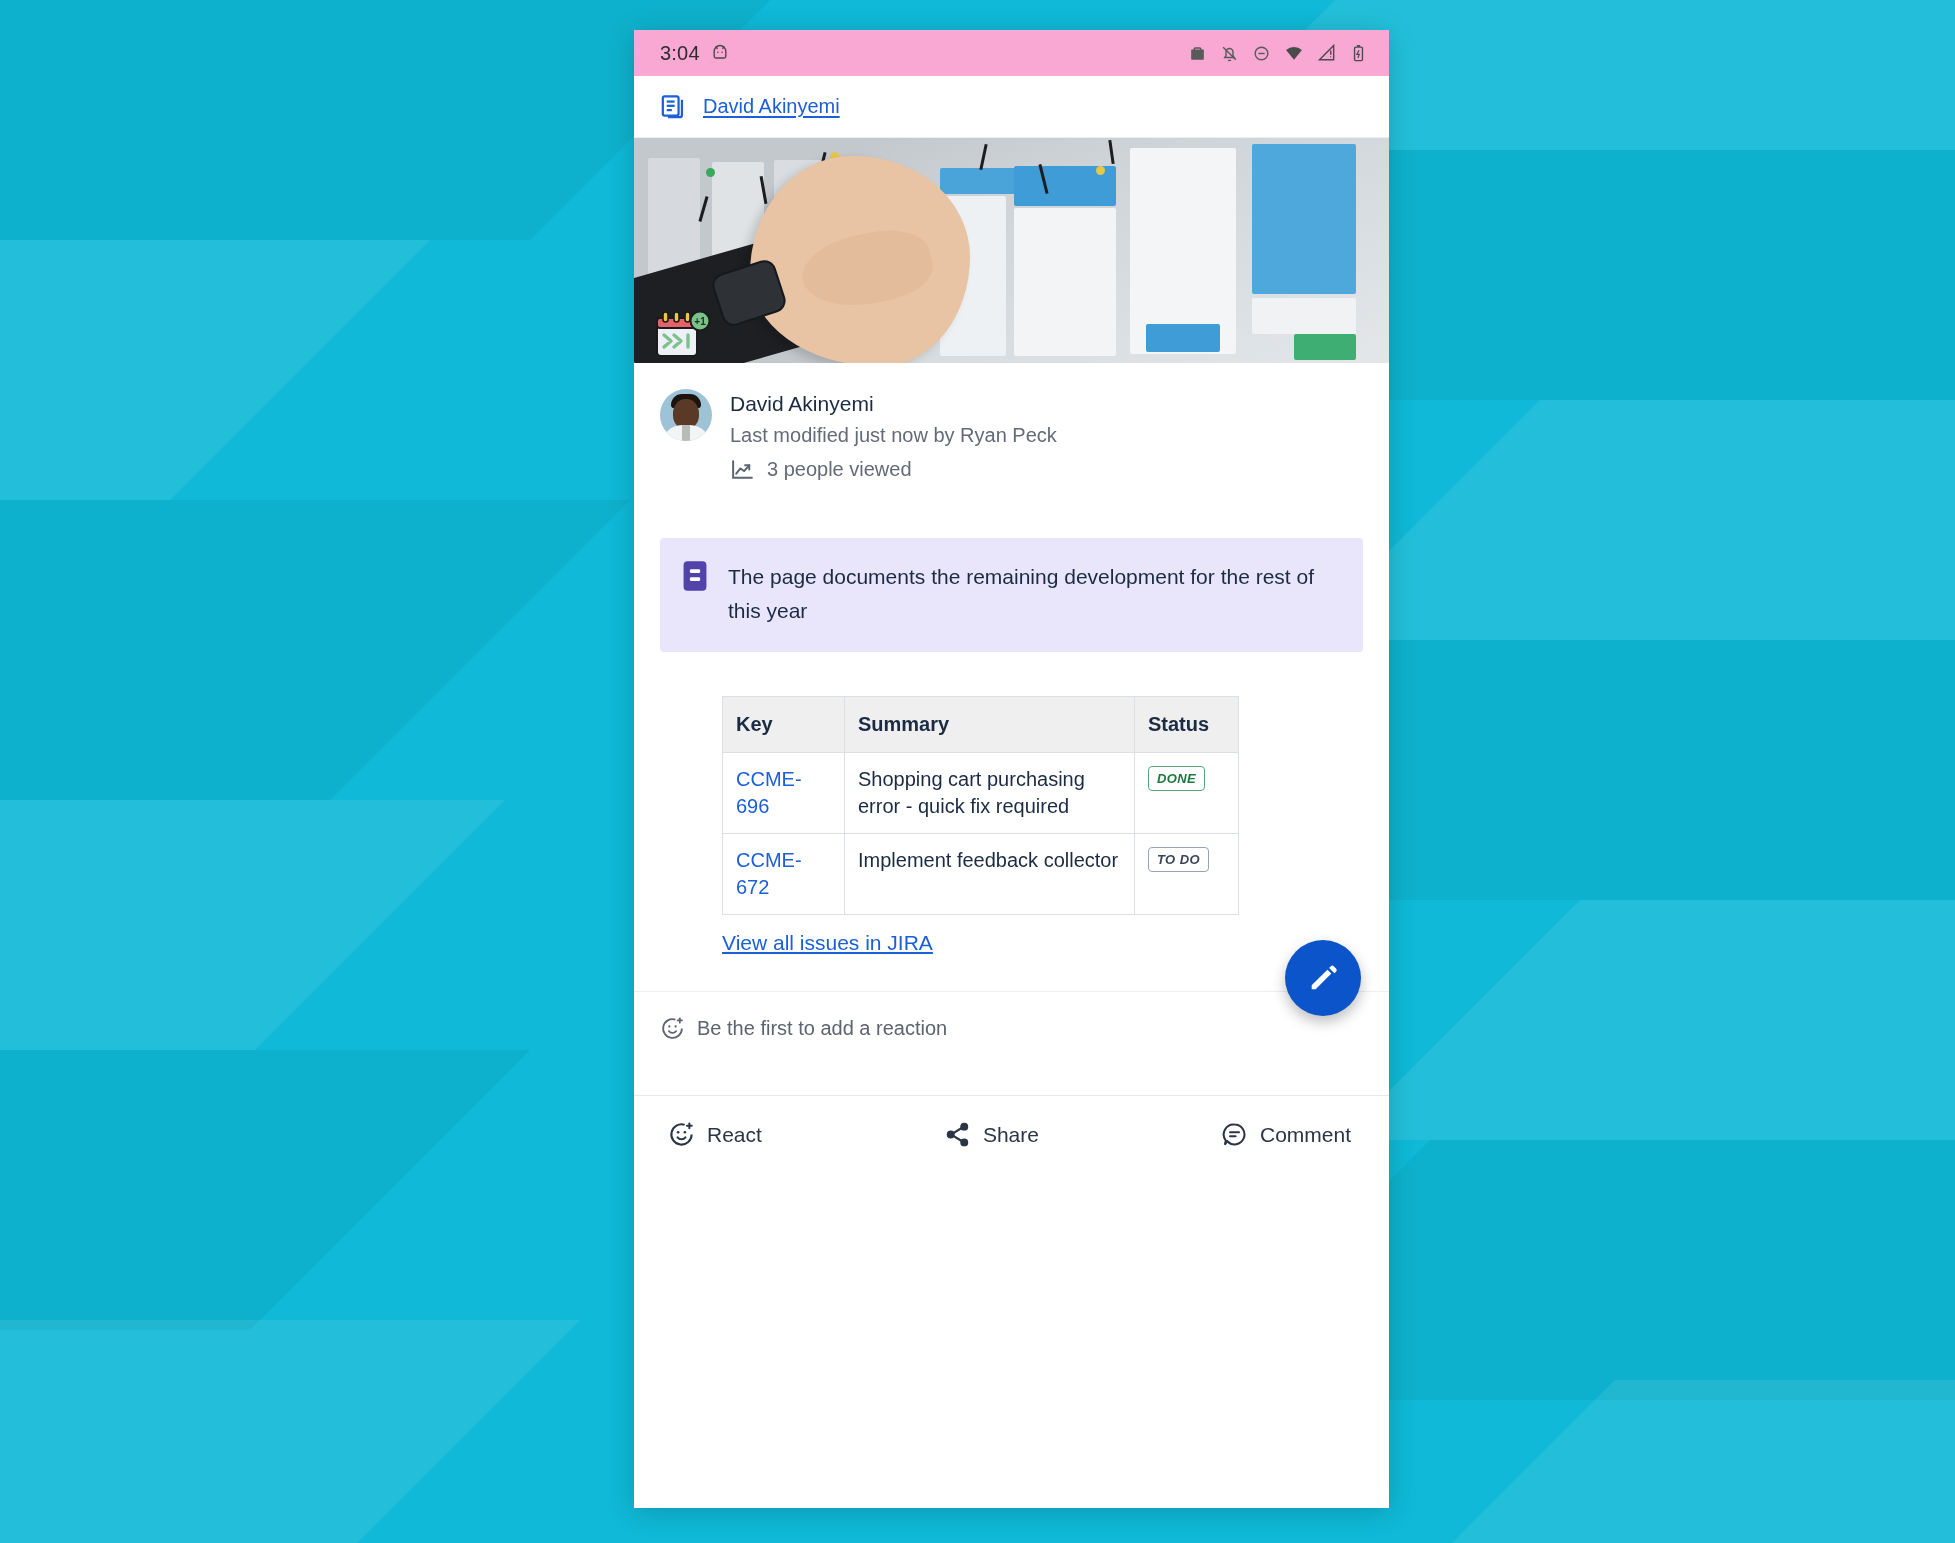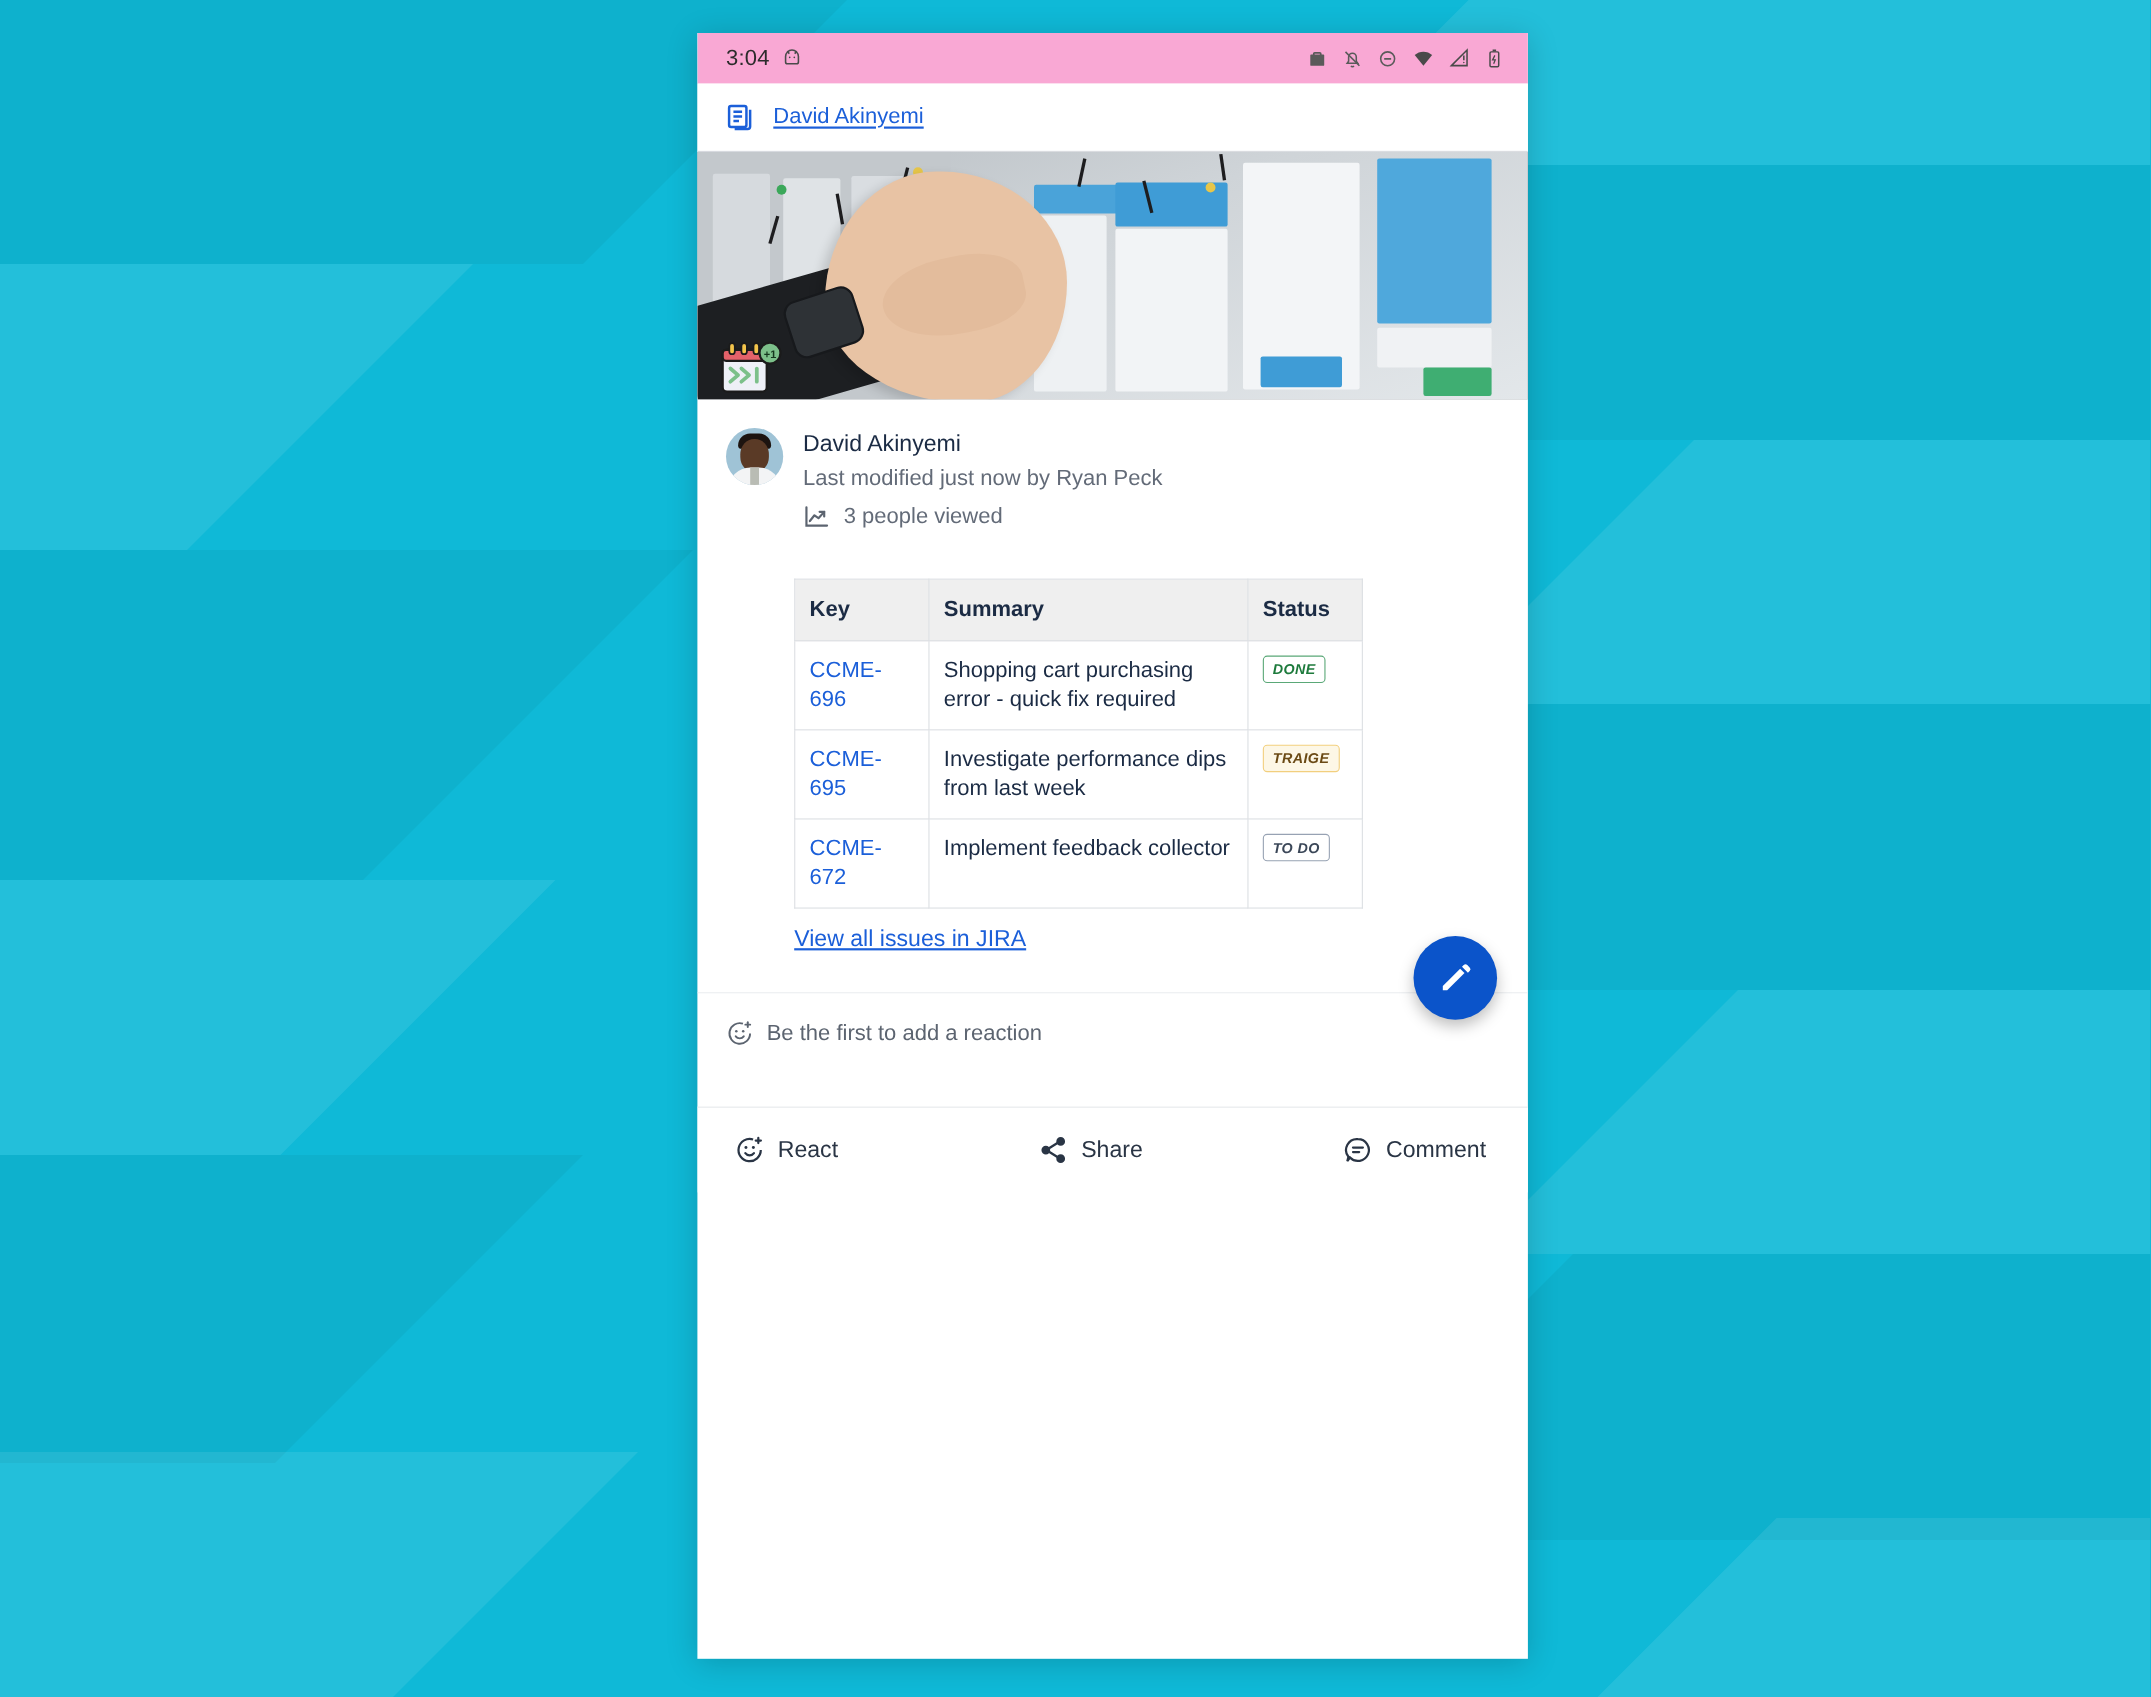--- a/index.html
+++ b/index.html
@@ -522,42 +522,45 @@
           <svg width="25" height="25" viewBox="0 0 24 24" fill="none" stroke="#5c6470" stroke-width="1.9">
             <polyline points="3,4 3,20 21,20" stroke-linecap="round"></polyline>
             <polyline points="6,16 10,11 13.5,13.5 18.5,8" stroke-linecap="round" stroke-linejoin="round"></polyline>
             <polyline points="14.5,8 18.5,8 18.5,12" stroke-linecap="round" stroke-linejoin="round"></polyline>
           </svg>
           <span id="viewers-count">3 people viewed</span>
         </div>
       </div>
     </div>
 
+    <div id="info-panel">
+      <svg width="26" height="32" viewBox="0 0 22 28" style="flex:0 0 26px;">
+        <rect x="1" y="1" width="20" height="26" rx="3.5" fill="#5243aa"></rect>
+        <rect x="6.5" y="8" width="9" height="3.4" rx="1.2" fill="#ffffff"></rect>
+        <rect x="6.5" y="15" width="9" height="3.4" rx="1.2" fill="#ffffff"></rect>
+      </svg>
+      <div id="info-text">The page documents the remaining development for the rest of this year</div>
+    </div>
 
     <div id="issues-wrapper">
       <table id="issues-table">
         <thead>
           <tr>
             <th class="col-key">Key</th>
             <th class="col-summary">Summary</th>
             <th class="col-status">Status</th>
           </tr>
         </thead>
         <tbody>
           <tr>
             <td><span class="issue-key">CCME-696</span></td>
             <td><span class="issue-summary">Shopping cart purchasing error - quick fix required</span></td>
             <td class="status-cell"><span class="badge badge-done">DONE</span></td>
           </tr>
           <tr>
-            <td><span class="issue-key">CCME-695</span></td>
-            <td><span class="issue-summary">Investigate performance dips from last week</span></td>
-            <td class="status-cell"><span class="badge badge-triage">TRAIGE</span></td>
-          </tr>
-          <tr>
             <td><span class="issue-key">CCME-672</span></td>
             <td><span class="issue-summary">Implement feedback collector</span></td>
             <td class="status-cell"><span class="badge badge-todo">TO DO</span></td>
           </tr>
         </tbody>
       </table>
       <a id="jira-link" href="#">View all issues in JIRA</a>
     </div>
   </div>
 

